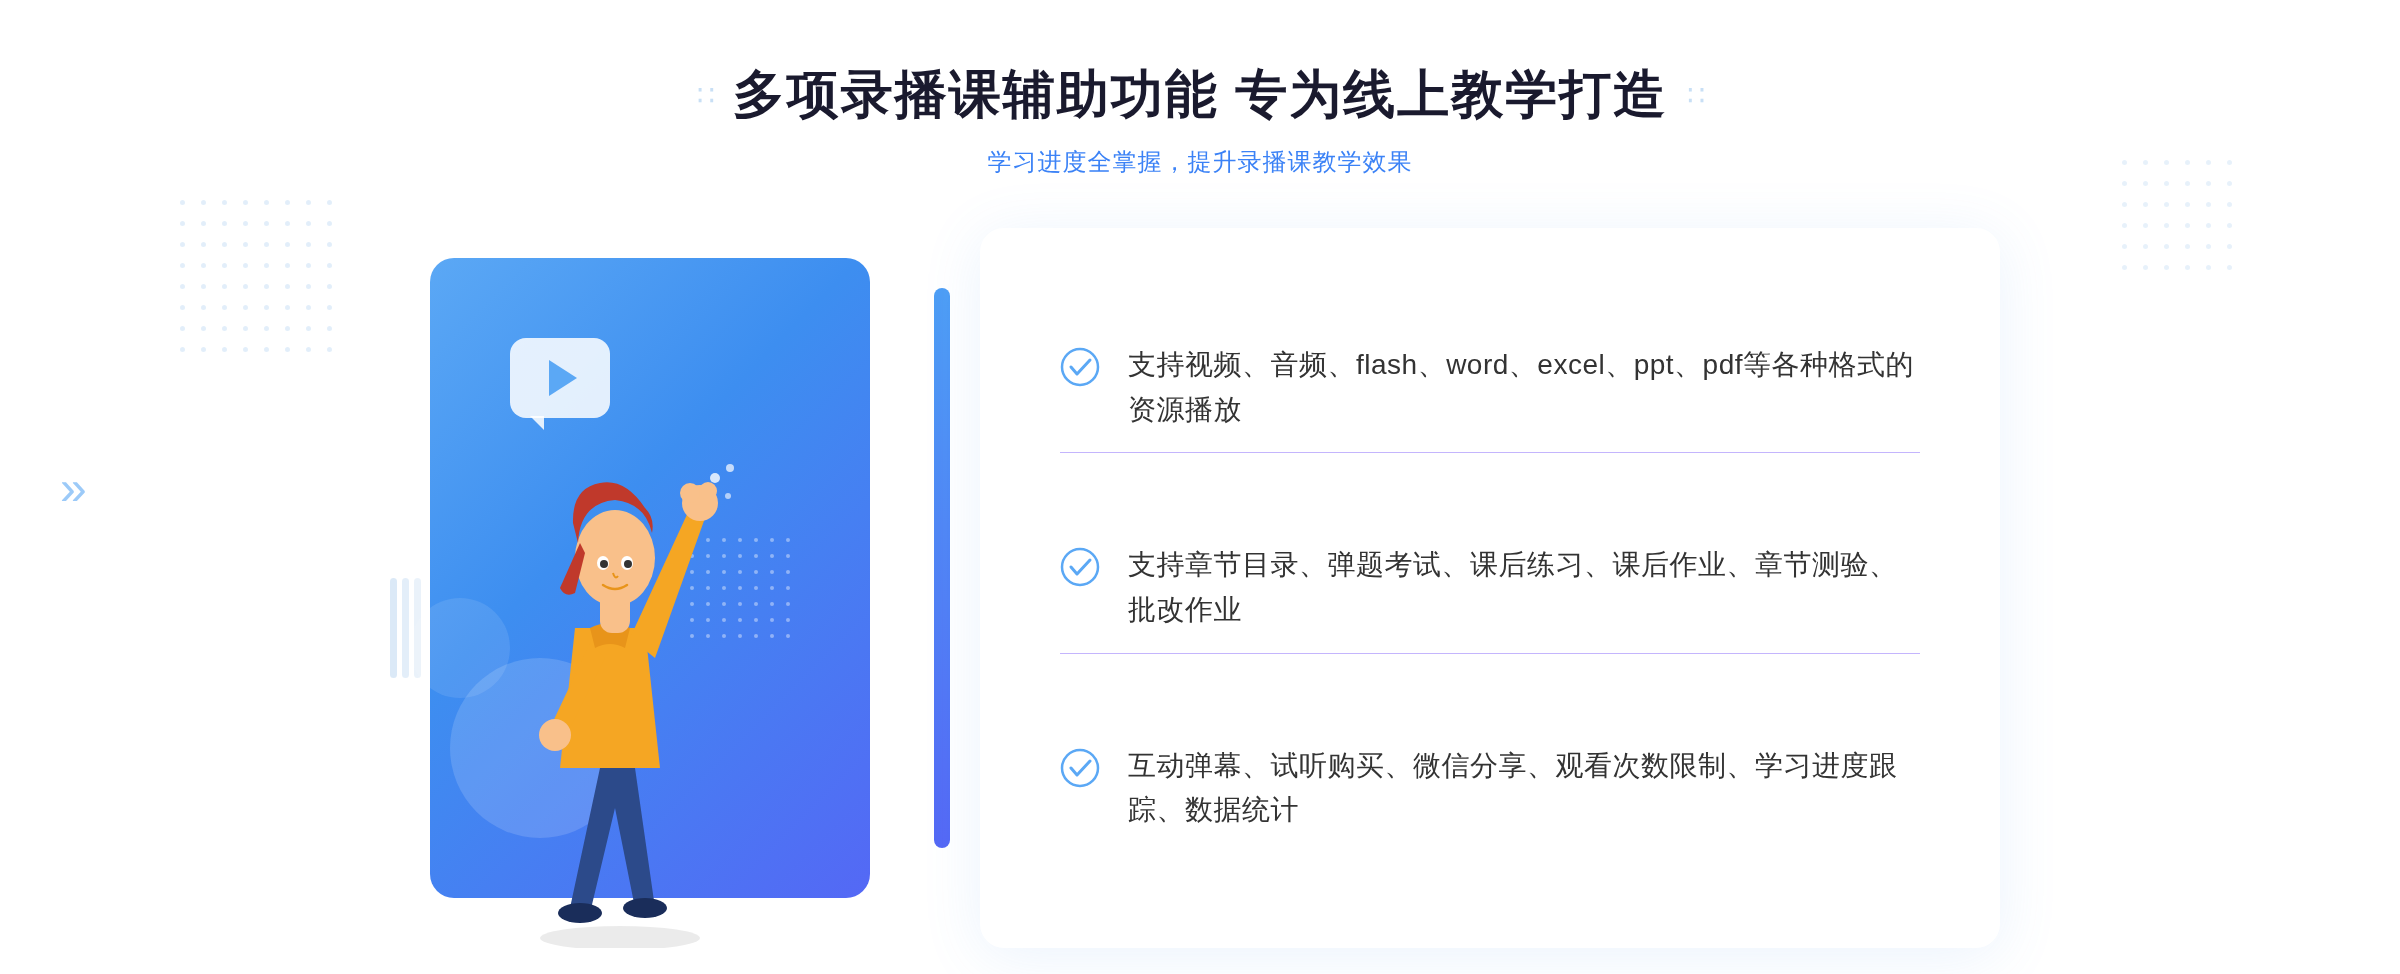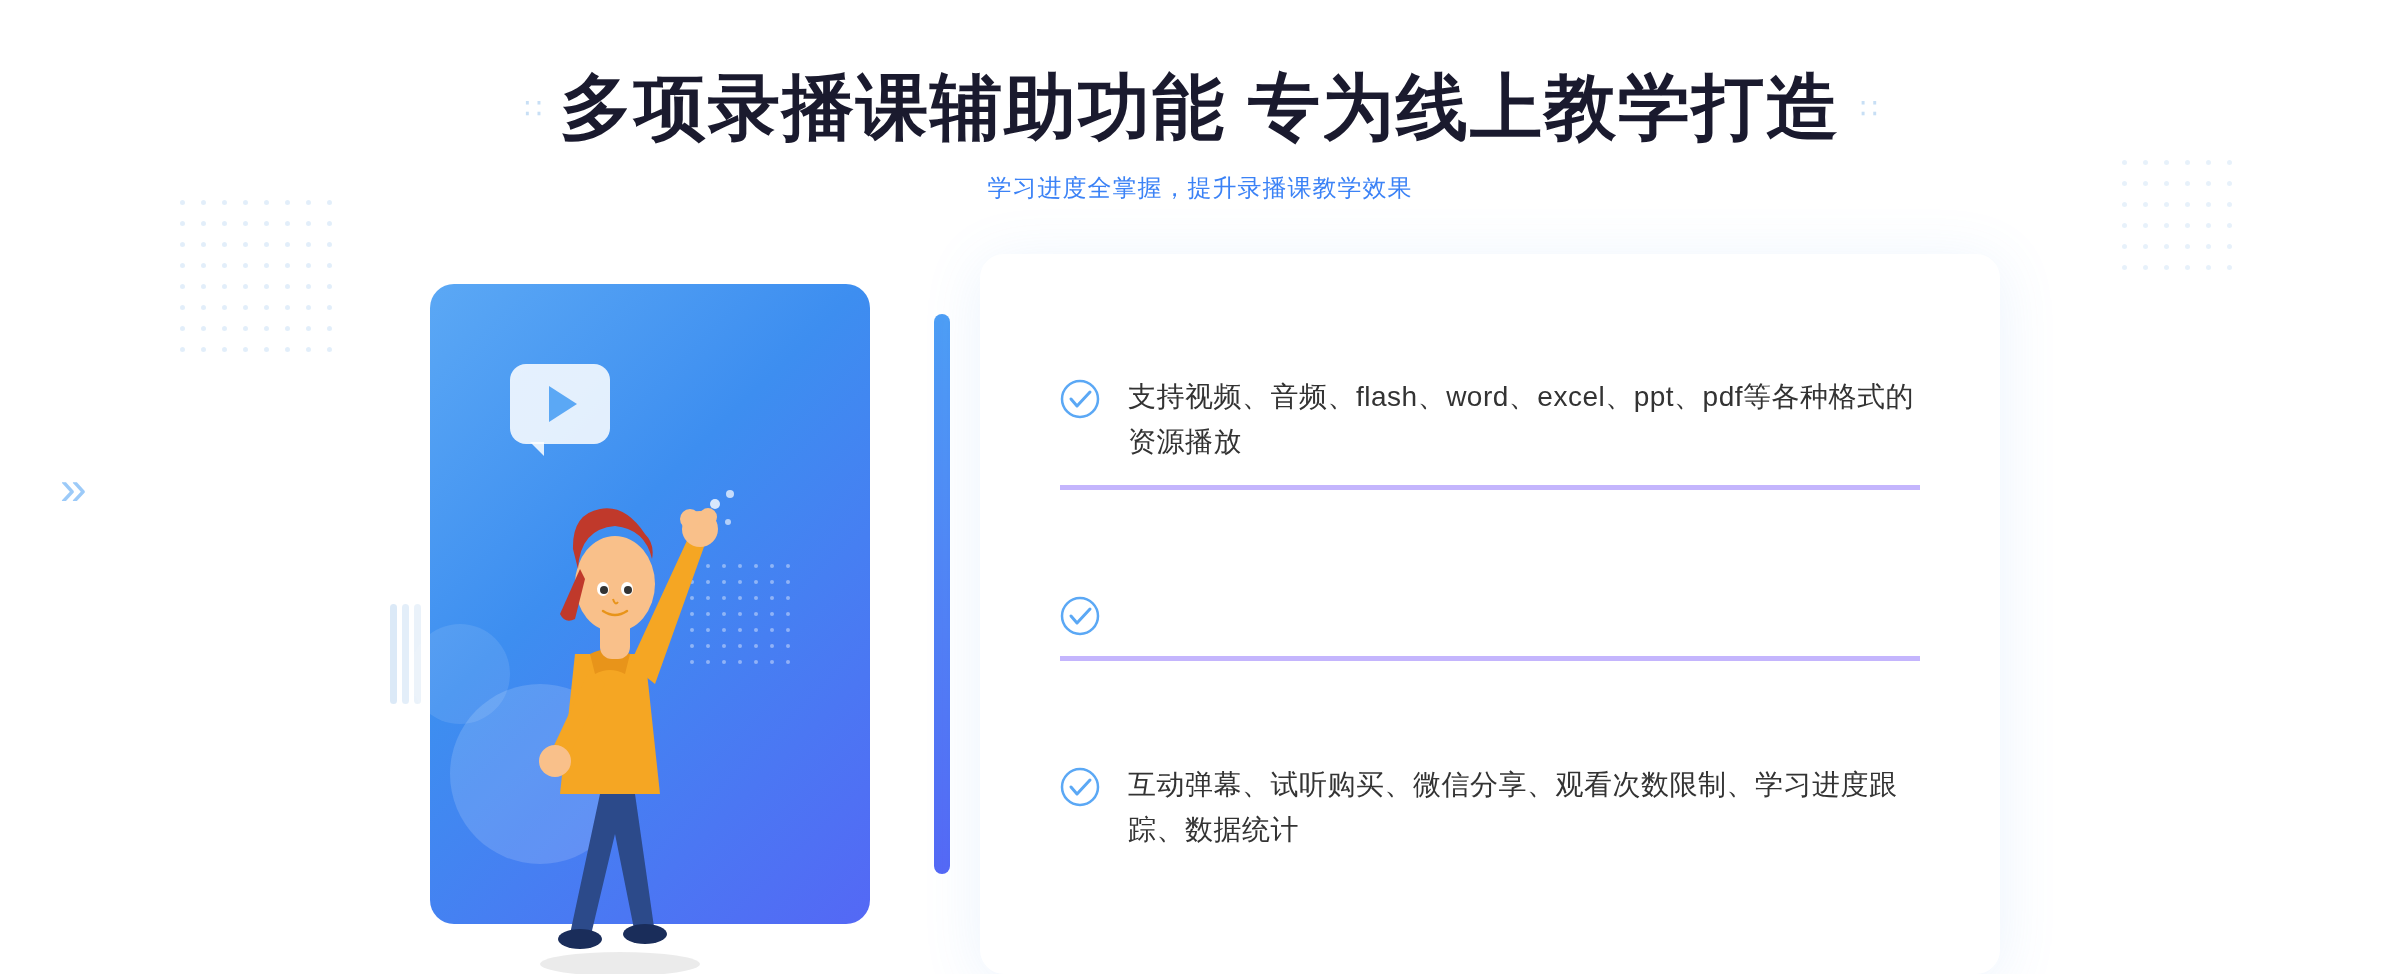--- a/index.html
+++ b/index.html
@@ -72,21 +72,21 @@
       gap: 20px;
     }
 
     .header-decorator-icon {
       color: #c8dff5;
       font-size: 28px;
       letter-spacing: -2px;
     }
 
     .main-title {
-      font-size: 72px;
+      font-size: 52px;
       font-weight: 700;
       color: #1a1a2e;
       letter-spacing: 2px;
     }
 
     .subtitle {
       font-size: 24px;
       color: #3b82f6;
       margin-top: 16px;
       font-weight: 400;
@@ -242,21 +242,21 @@
       justify-content: space-around;
       position: relative;
       z-index: 2;
     }
 
     .feature-item {
       display: flex;
       align-items: flex-start;
       gap: 28px;
       padding: 20px 0;
-      border-bottom: 5px solid #c4b5fd;
+      border-bottom: 1px solid #c4b5fd;
     }
 
     .feature-item:last-child {
       border-bottom: none;
     }
 
     .check-icon {
       width: 40px;
       height: 40px;
       flex-shrink: 0;
@@ -540,20 +540,21 @@
       <circle cx="20" cy="20" r="18" fill="none" stroke="#5ba8f5" stroke-width="2.5"></circle>
       <polyline points="11,20 17,27 30,13" fill="none" stroke="#5ba8f5" stroke-width="3" stroke-linecap="round" stroke-linejoin="round"></polyline>
     </svg></div>
             <span class="feature-text">支持视频、音频、flash、word、excel、ppt、pdf等各种格式的资源播放</span>
           </div>
           <div class="feature-item">
             <div class="check-icon"><svg viewBox="0 0 40 40" xmlns="http://www.w3.org/2000/svg">
       <circle cx="20" cy="20" r="18" fill="none" stroke="#5ba8f5" stroke-width="2.5"></circle>
       <polyline points="11,20 17,27 30,13" fill="none" stroke="#5ba8f5" stroke-width="3" stroke-linecap="round" stroke-linejoin="round"></polyline>
     </svg></div>
+            <span class="feature-text">支持章节目录、弹题考试、课后练习、课后作业、章节测验、批改作业</span>
           </div>
           <div class="feature-item">
             <div class="check-icon"><svg viewBox="0 0 40 40" xmlns="http://www.w3.org/2000/svg">
       <circle cx="20" cy="20" r="18" fill="none" stroke="#5ba8f5" stroke-width="2.5"></circle>
       <polyline points="11,20 17,27 30,13" fill="none" stroke="#5ba8f5" stroke-width="3" stroke-linecap="round" stroke-linejoin="round"></polyline>
     </svg></div>
             <span class="feature-text">互动弹幕、试听购买、微信分享、观看次数限制、学习进度跟踪、数据统计</span>
           </div>
         </div>
 

